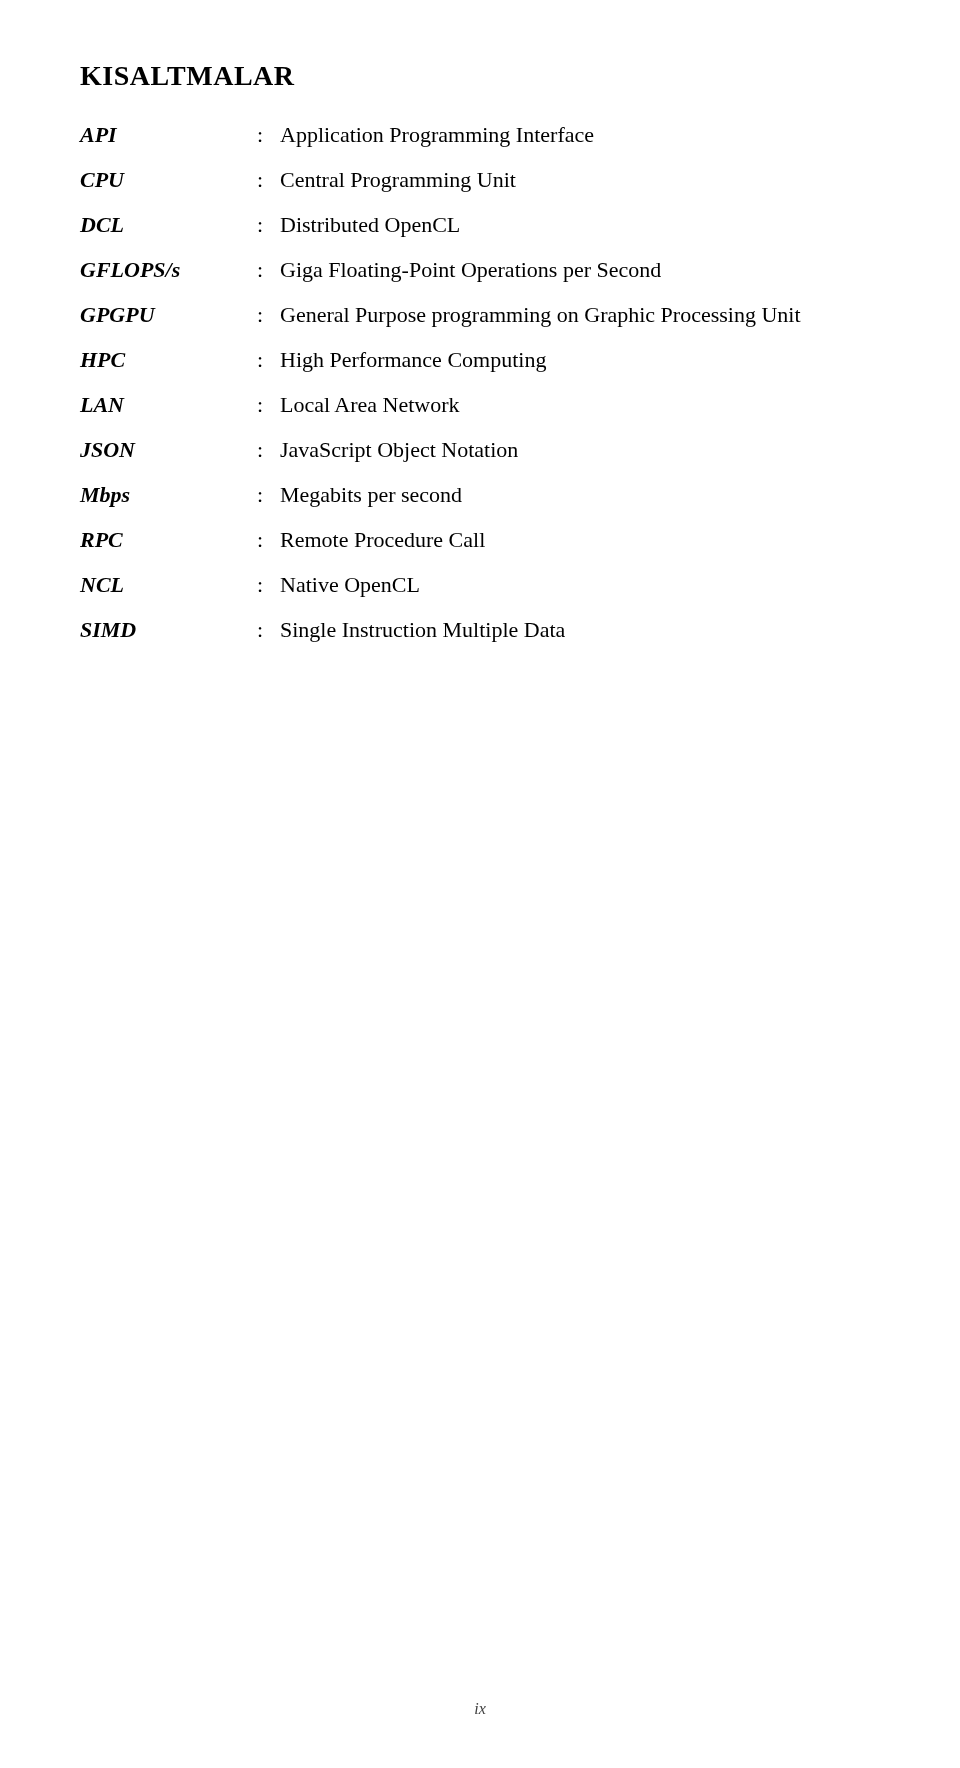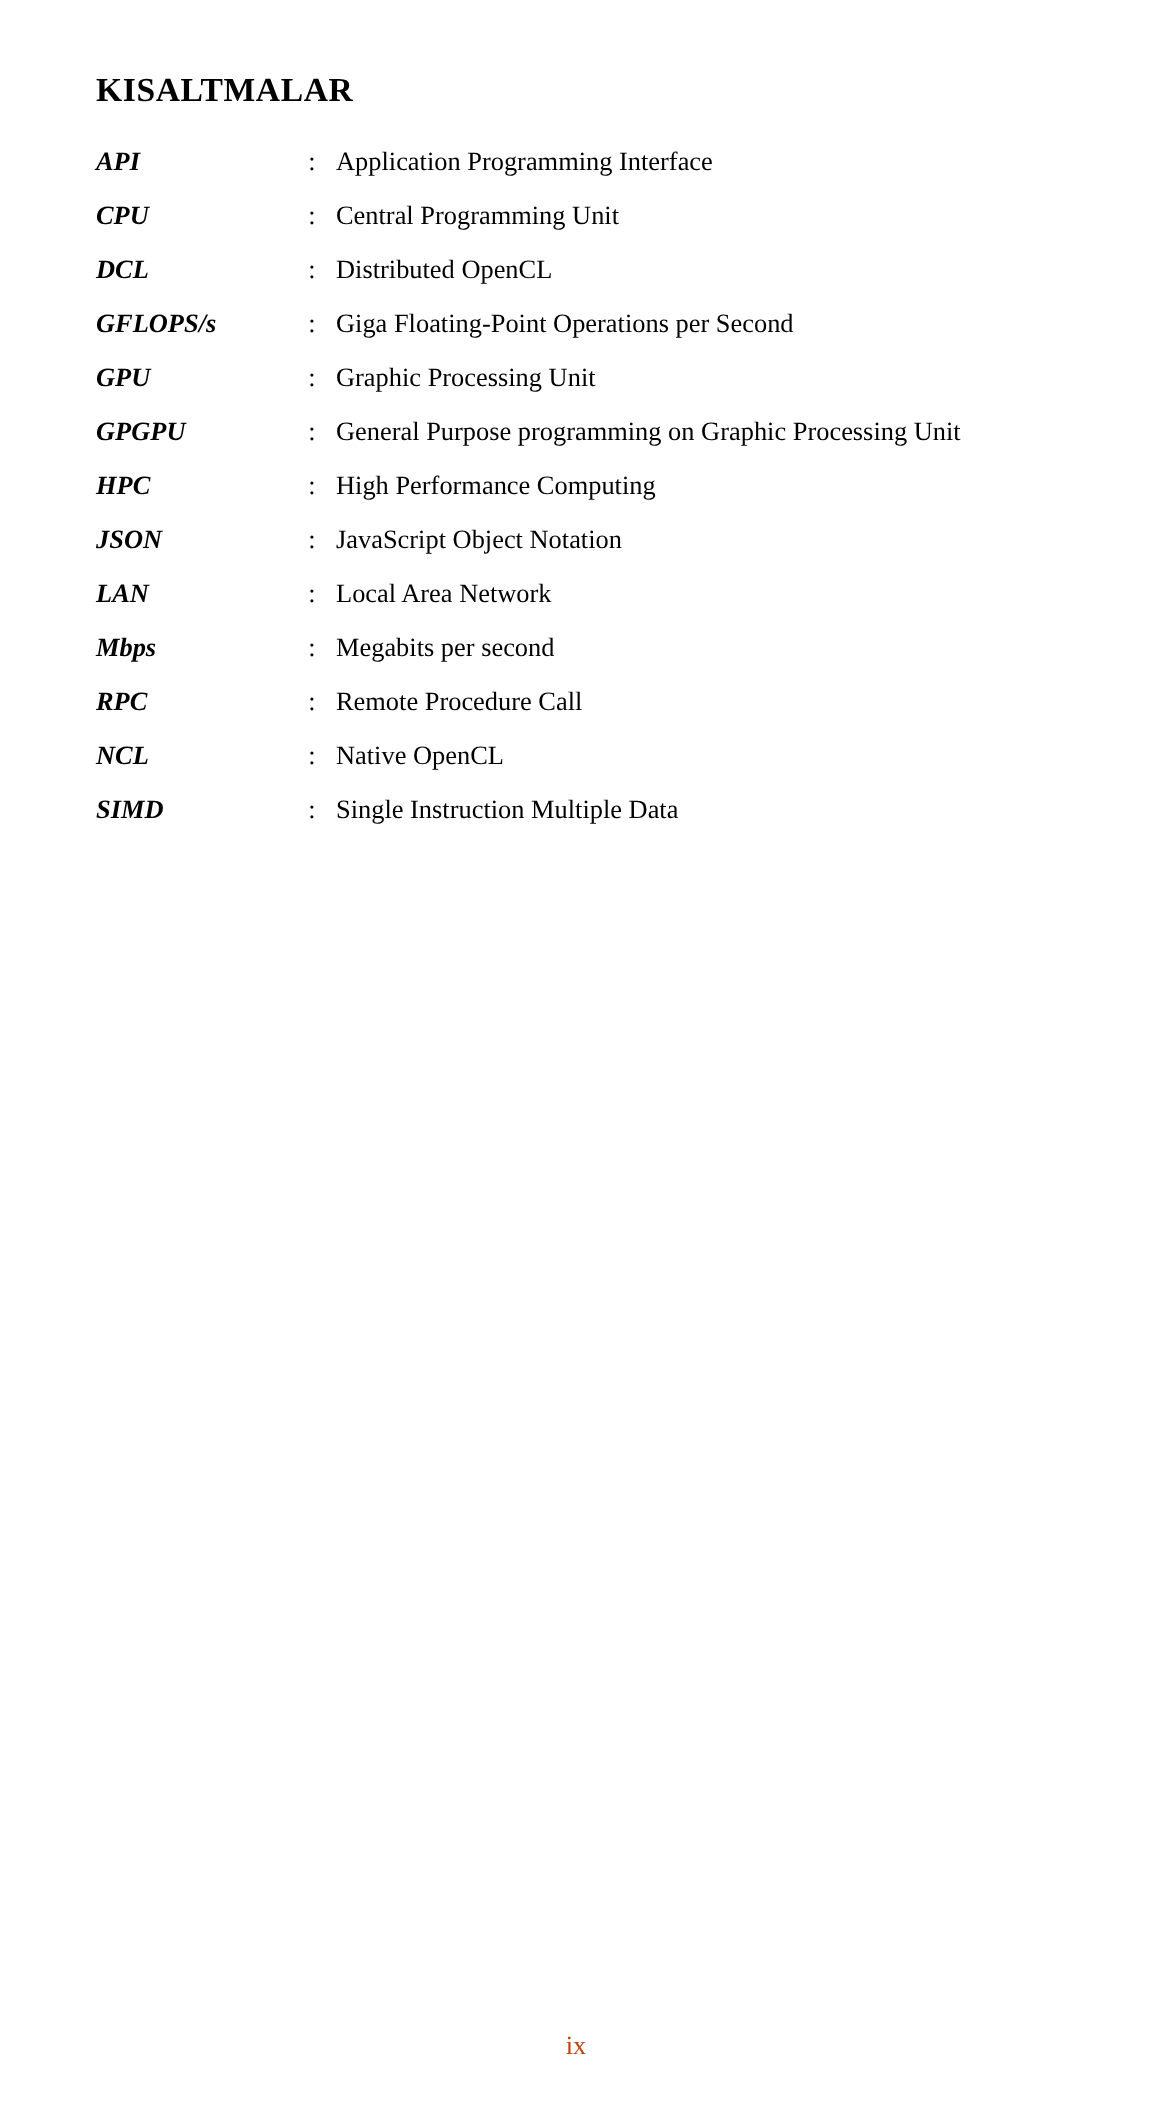--- a/index.html
+++ b/index.html
@@ -61,22 +61,23 @@
 
     .col-def {
       font-size: 22px;
     }
 
     .page-number {
       position: absolute;
       bottom: 50px;
       left: 50%;
       transform: translateX(-50%);
-      font-size: 22px;
-      color: #c2410c;
+      font-size: 16px;
+      color: #404040;
+      font-style: italic;
     }
   </style>
 </head>
 <body>
 
 <div class="page">
   <div class="page-title">KISALTMALAR</div>
 
   <table class="abbreviations-table">
     <tbody id="abbr-body">
@@ -94,43 +95,38 @@
           <td class="col-abbr">DCL</td>
           <td class="col-colon">:</td>
           <td class="col-def">Distributed OpenCL</td>
         </tr>
         <tr>
           <td class="col-abbr">GFLOPS/s</td>
           <td class="col-colon">:</td>
           <td class="col-def">Giga Floating-Point Operations per Second</td>
         </tr>
         <tr>
-          <td class="col-abbr">GPU</td>
-          <td class="col-colon">:</td>
-          <td class="col-def">Graphic Processing Unit</td>
-        </tr>
-        <tr>
           <td class="col-abbr">GPGPU</td>
           <td class="col-colon">:</td>
           <td class="col-def">General Purpose programming on Graphic Processing Unit</td>
         </tr>
         <tr>
           <td class="col-abbr">HPC</td>
           <td class="col-colon">:</td>
           <td class="col-def">High Performance Computing</td>
         </tr>
         <tr>
+          <td class="col-abbr">LAN</td>
+          <td class="col-colon">:</td>
+          <td class="col-def">Local Area Network</td>
+        </tr>
+        <tr>
           <td class="col-abbr">JSON</td>
           <td class="col-colon">:</td>
           <td class="col-def">JavaScript Object Notation</td>
-        </tr>
-        <tr>
-          <td class="col-abbr">LAN</td>
-          <td class="col-colon">:</td>
-          <td class="col-def">Local Area Network</td>
         </tr>
         <tr>
           <td class="col-abbr">Mbps</td>
           <td class="col-colon">:</td>
           <td class="col-def">Megabits per second</td>
         </tr>
         <tr>
           <td class="col-abbr">RPC</td>
           <td class="col-colon">:</td>
           <td class="col-def">Remote Procedure Call</td>

